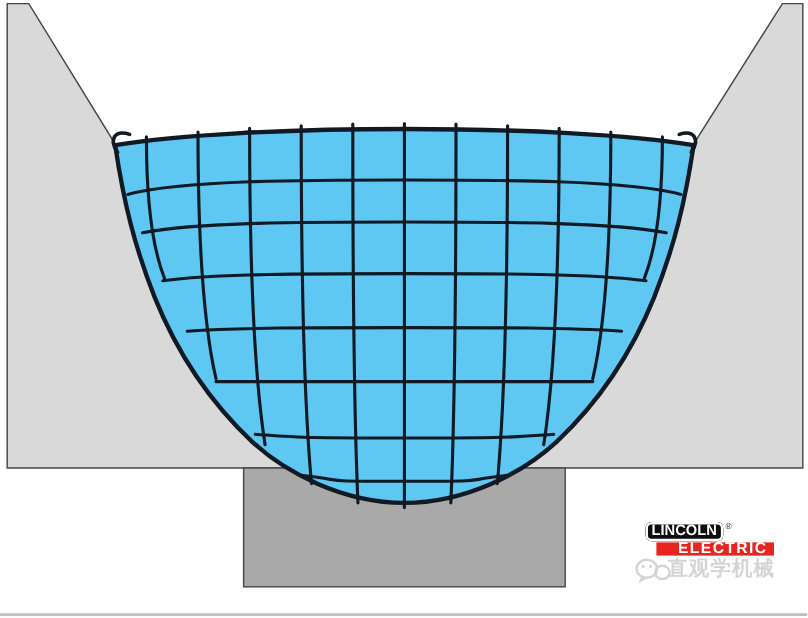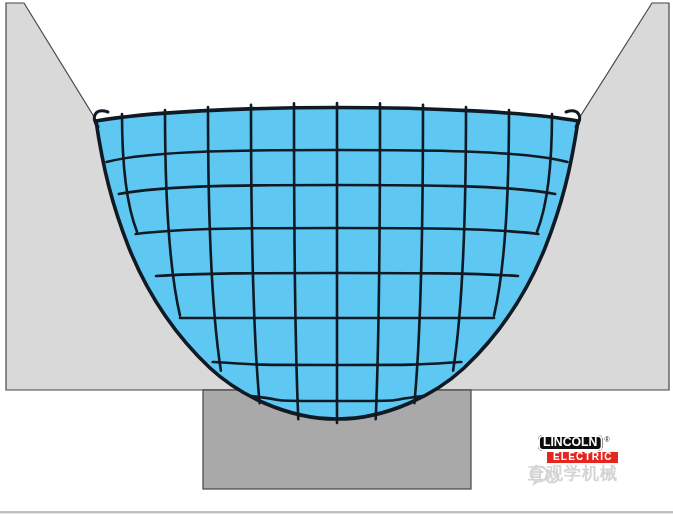--- a/index.html
+++ b/index.html
@@ -35,40 +35,41 @@
     transform:scaleX(0.98);
     transform-origin:left center;
     white-space:nowrap;
   }
   .reg{font-size:7px;color:#1a1a1a;margin-left:1px;line-height:9px;}
   .electric-red-box{
     margin-left:9px;margin-top:1px;
     background:var(--lincoln_red);
     color:#ffffff;
     font-weight:bold;
-    font-size:10px;
+    font-size:13px;
     line-height:10px;
     letter-spacing:1.2px;
-    padding:0 5px 1px 6px;
+    padding:0 5px 1px 18px;
     width:max-content;
   }
   
   .watermark{
     position:absolute;left:528px;top:462px;
     display:flex;align-items:center;
     opacity:0.75;
   }
   .watermark-icon{flex:0 0 auto;margin-right:2px;}
   .watermark-text{
     font-size:17px;
     font-weight:bold;
     color:var(--watermark_gray);
     letter-spacing:1px;
     white-space:nowrap;
     text-shadow:0 0 1px #ffffff;
+    margin-left:28px;
   }
 </style>
 </head>
 <body>
 
 <div class="stage">
 
   <svg width="673" height="515" viewBox="0 0 673 515">
 
     <path class="plate" d="M 6 3 L 24 3 L 96 120

